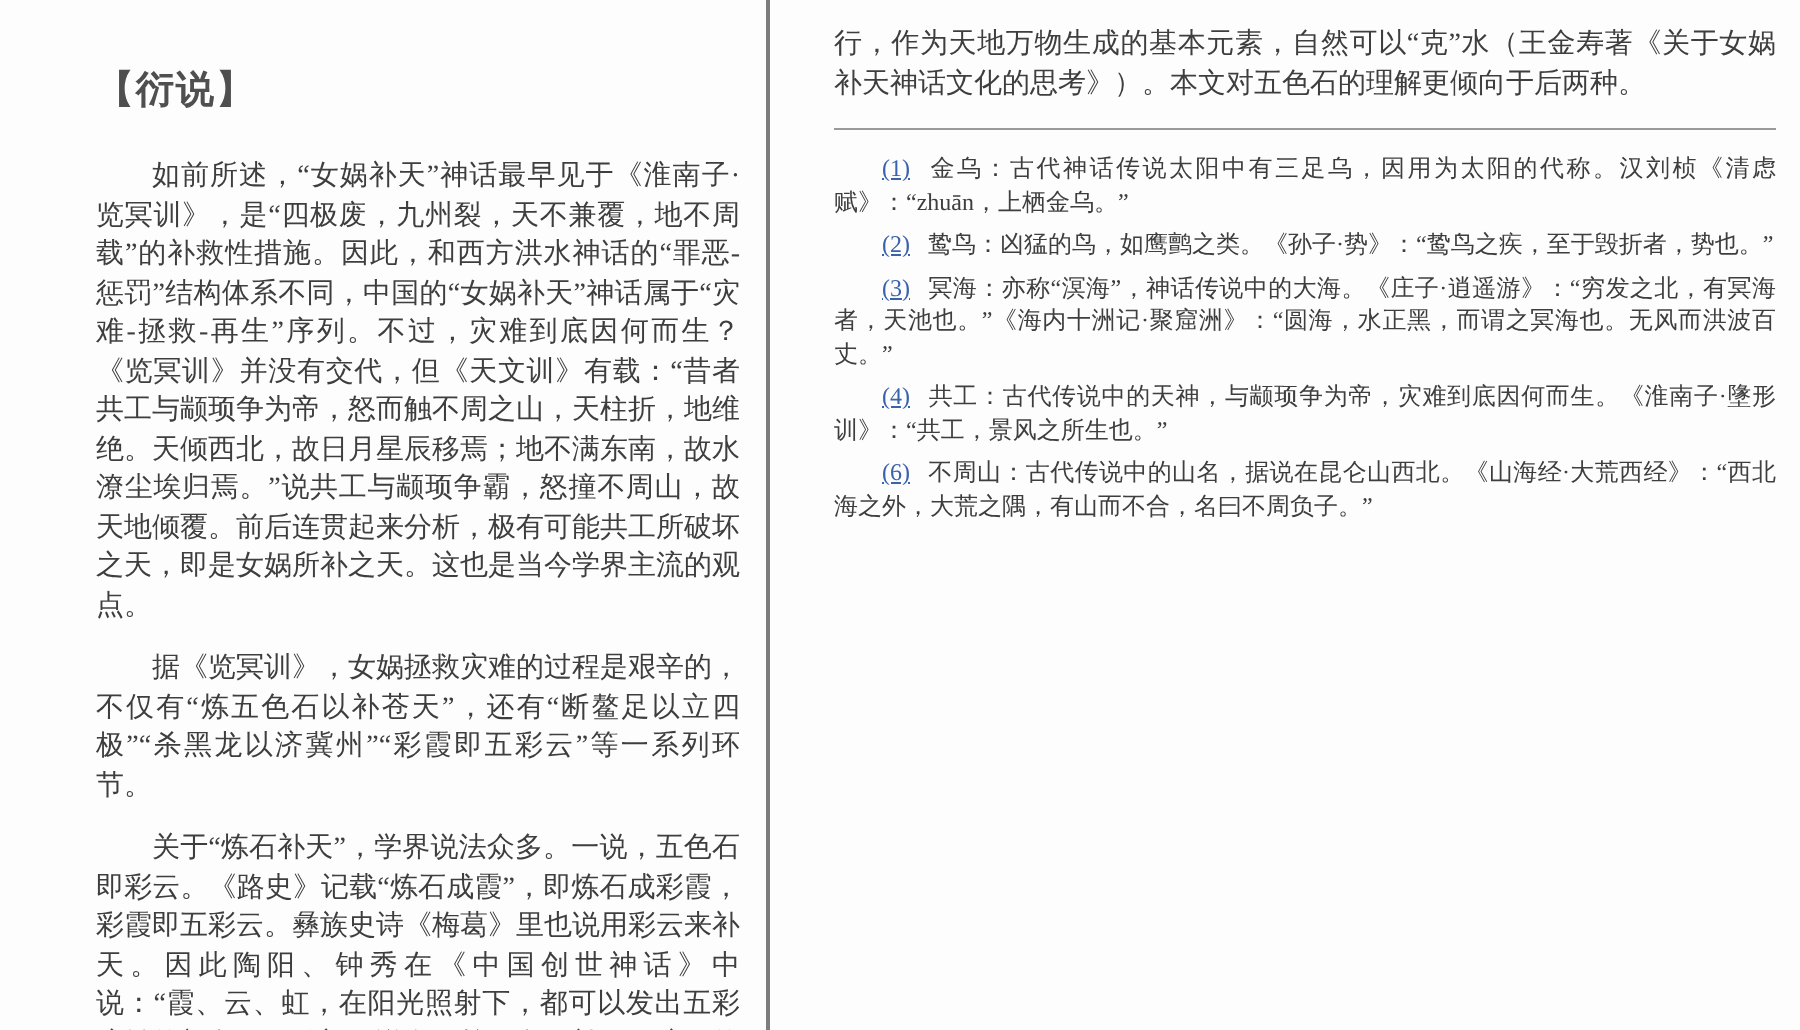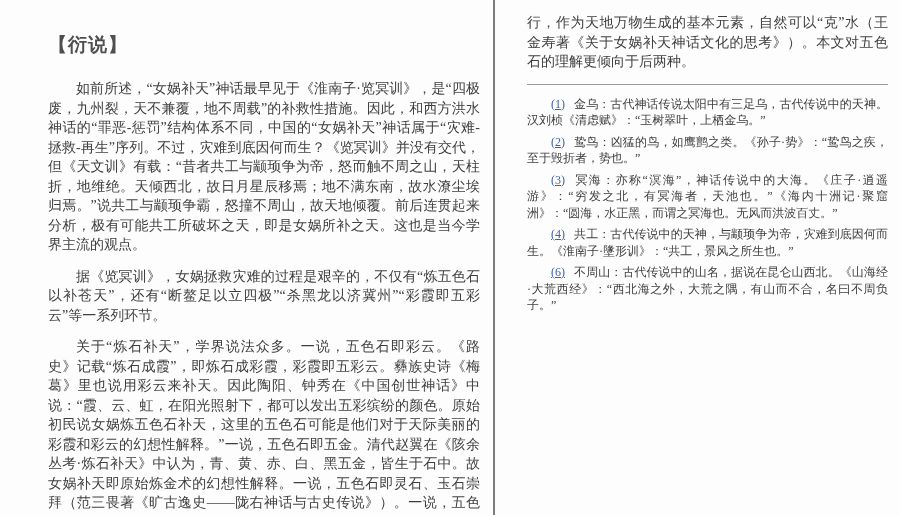--- a/index.html
+++ b/index.html
@@ -5,21 +5,21 @@
   html, body { margin: 0; padding: 0; background: #ffffff; }
   .spread {
     position: relative;
     width: 900px; height: 515px;
     background: #fdfdfd;
     display: flex;
     font-family: "Liberation Serif", "DejaVu Serif", serif;
     overflow: hidden;
   }
   .page { box-sizing: border-box; overflow: hidden; }
-  .page-left  { width: 493px; padding: 32px 13px 0 48px; }
+  .page-left  { width: 383px; padding: 32px 13px 0 48px; }
   .divider    { width: 2px; background: #7d7d7d; height: 515px; }
   .page-right { flex: 1; padding: 13px 12px 0 32px; }
   h2.section-title {
     font-size: 19px; font-weight: bold; color: #4f4f4f;
     margin: 0 0 21px 0; letter-spacing: 1px;
   }
   p.body {
     font-size: 14px; line-height: 19.5px; color: #3e3e3e;
     text-align: justify; margin: 0 0 12px 0; text-indent: 2em;
   }
@@ -47,21 +47,21 @@
   </div>
 
   <div class="divider"></div>
 
   <div class="page page-right">
     <p class="body no-indent">行，作为天地万物生成的基本元素，自然可以“克”水（王金寿著《关于女娲补天神话文化的思考》）。本文对五色石的理解更倾向于后两种。</p>
 
     <hr class="fn-rule">
 
     <div class="footnotes">
-      <p class="fn"><a class="fn-marker">(1)</a><span>金乌：古代神话传说太阳中有三足乌，古代传说中的天神。汉刘桢《清虑赋》：“玉树翠叶，上栖金乌。”</span></p>
+      <p class="fn"><a class="fn-marker">(1)</a><span>金乌：古代神话传说太阳中有三足乌，因用为太阳的代称。汉刘桢《清虑赋》：“zhuān，上栖金乌。”</span></p>
       <p class="fn"><a class="fn-marker">(2)</a><span>鸷鸟：凶猛的鸟，如鹰鹯之类。《孙子·势》：“鸷鸟之疾，至于毁折者，势也。”</span></p>
       <p class="fn"><a class="fn-marker">(3)</a><span>冥海：亦称“溟海”，神话传说中的大海。《庄子·逍遥游》：“穷发之北，有冥海者，天池也。”《海内十洲记·聚窟洲》：“圆海，水正黑，而谓之冥海也。无风而洪波百丈。”</span></p>
       <p class="fn"><a class="fn-marker">(4)</a><span>共工：古代传说中的天神，与颛顼争为帝，灾难到底因何而生。《淮南子·墬形训》：“共工，景风之所生也。”</span></p>
       <p class="fn"><a class="fn-marker">(6)</a><span>不周山：古代传说中的山名，据说在昆仑山西北。《山海经·大荒西经》：“西北海之外，大荒之隅，有山而不合，名曰不周负子。”</span></p>
     </div>
   </div>
 
 </div>
 
 </body></html>

